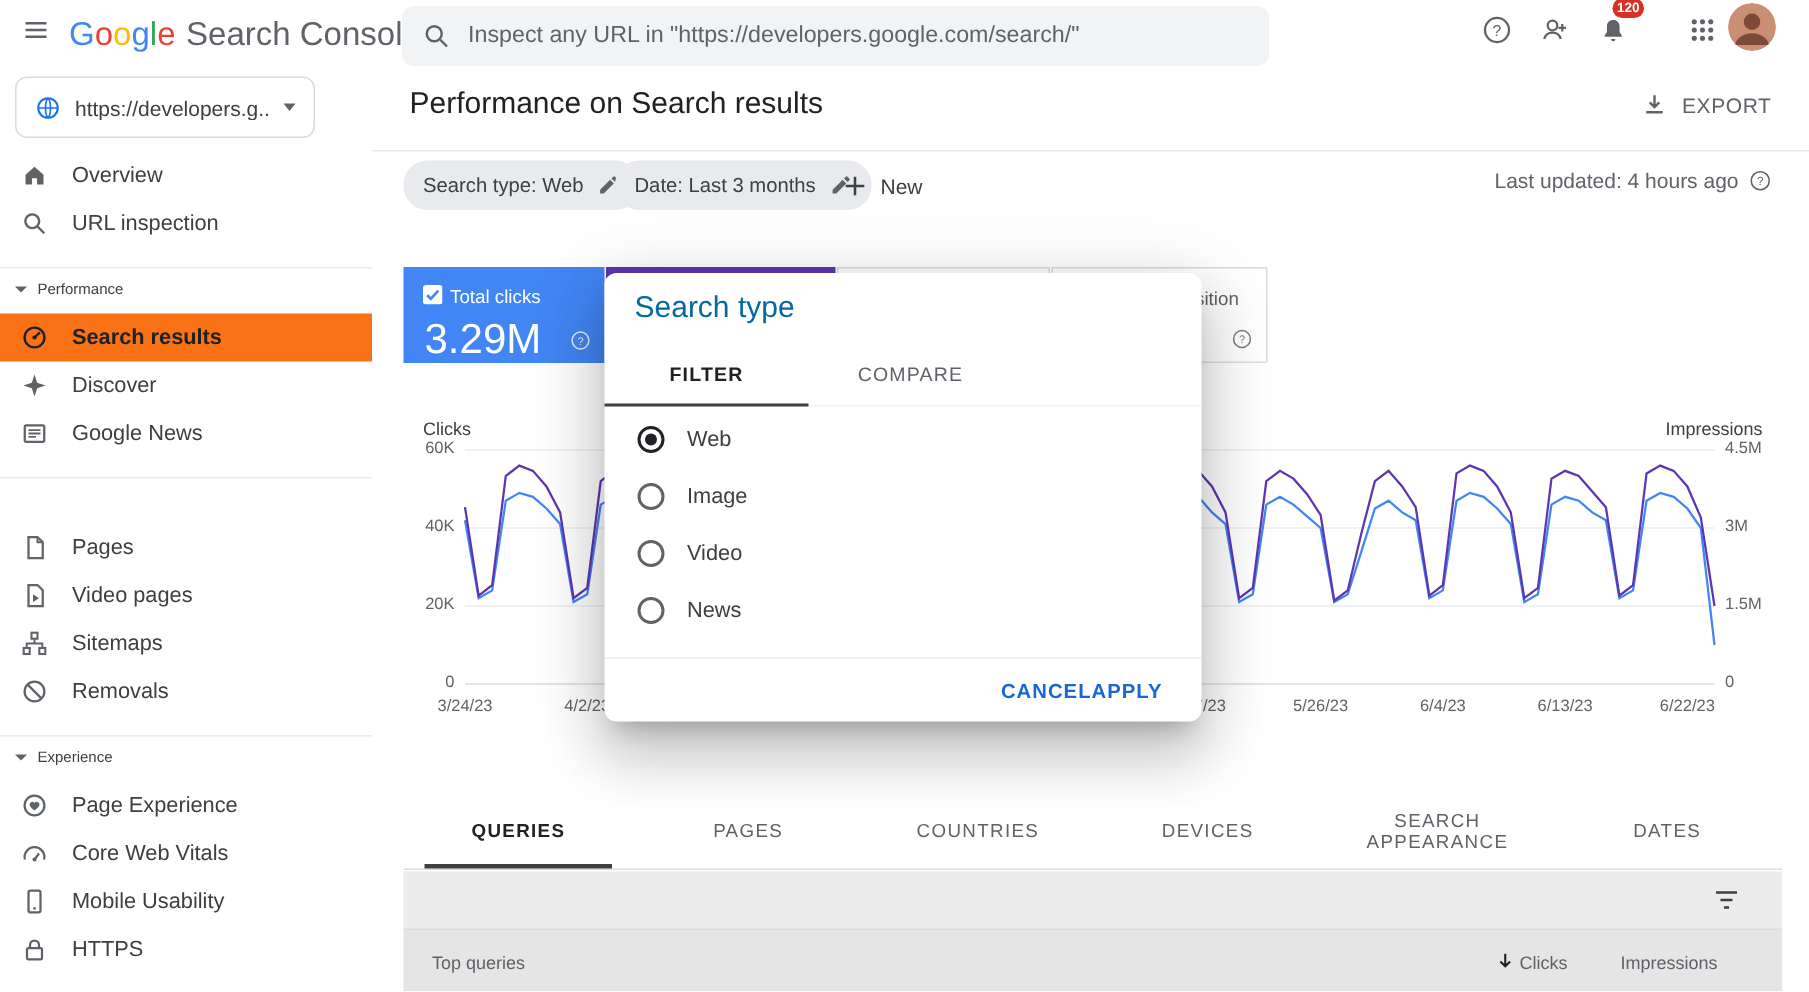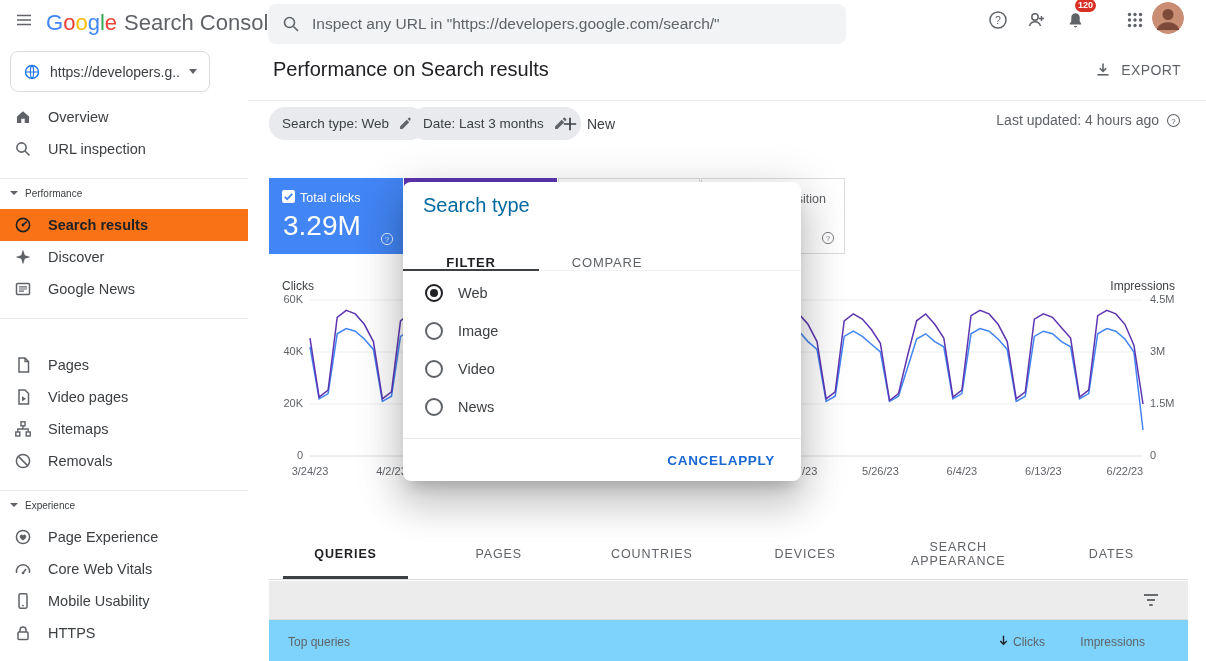--- a/index.html
+++ b/index.html
@@ -37,21 +37,21 @@
 
   
   .main-divider{position:absolute;left:248px;top:100px;width:958px;height:1px;background:#e8eaed}
   .page-title{position:absolute;left:273px;top:58px;font-size:20px;font-weight:normal;color:#202124}
   .export-btn{position:absolute;right:25px;top:61px;display:flex;align-items:center;gap:9px;color:#5f6368;font-size:14px;letter-spacing:.4px}
   .chip{position:absolute;top:107px;height:33px;background:#e8eaed;border-radius:16px;display:flex;align-items:center;gap:9px;padding:0 13px;font-size:13.5px;color:#3c4043;white-space:nowrap}
   .newbtn{position:absolute;left:561px;top:107px;height:33px;display:flex;align-items:center;gap:8px;font-size:14px;color:#3c4043}
   .lastupd{position:absolute;right:25px;top:112px;display:flex;align-items:center;gap:7px;color:#5f6368;font-size:14px}
 
   
-  .card{position:absolute;top:178px;height:76px}
+  .card{position:absolute;top:178px;height:64px}
   .card .cklabel{position:absolute;left:31px;top:13px;font-size:12.5px}
   .card .cvalue{position:absolute;left:14px;top:32px;font-size:28px;font-weight:normal}
   .card .qmark{position:absolute;right:9px;bottom:8px;opacity:.85}
   .card1{left:269px;width:134px;background:#4285f4;color:#fff}
   .card2{left:404px;width:153px;background:#5e35b1;color:#fff}
   .card3{left:558px;width:142px;background:#fff;border:1px solid #dadce0}
   .card4{left:701px;width:144px;background:#fff;border:1px solid #dadce0;color:#5f6368}
   .ckbox{position:absolute;left:13px;top:12px}
 
   
@@ -60,28 +60,28 @@
   .ylab{position:absolute;font-size:11px;color:#5f6368}
   .xlab{position:absolute;top:185px;width:60px;text-align:center;font-size:11px;color:#5f6368}
 
   
   .tabsbar{position:absolute;left:269px;top:528px;width:919px;height:52px;display:flex;border-bottom:1px solid #dadce0}
   .tab{flex:1;position:relative;display:flex;align-items:center;justify-content:center;font-size:12.5px;letter-spacing:.9px;color:#5f6368}
   .tab.active{color:#202124;font-weight:bold}
   .tab.active::after{content:"";position:absolute;left:14px;right:14px;bottom:0;height:3px;background:#3c4043}
   .toolbar{position:absolute;left:269px;top:581px;width:919px;height:39px;background:#ececec;border-bottom:1px solid #dadce0}
   .tool-filter{position:absolute;right:28px;top:10px;color:#3c4043}
-  .thead{position:absolute;left:269px;top:620px;width:919px;height:41px;background:#7dd3fc;font-size:12px;color:#5f6368}
+  .thead{position:absolute;left:269px;top:620px;width:919px;height:41px;background:#e5e5e5;font-size:12px;color:#5f6368}
 
   
   .modal{position:absolute;left:403px;top:182px;width:398px;height:299px;background:#fff;border-radius:8px;z-index:30;
          box-shadow:0 11px 15px -7px rgba(0,0,0,.2),0 24px 38px 3px rgba(0,0,0,.14),0 9px 46px 8px rgba(0,0,0,.12)}
   .modal-title{position:absolute;left:20px;top:12px;font-size:20px;color:#0369a1;font-weight:normal}
   .mtabs{position:absolute;left:0;top:46px;width:100%;height:43px;display:flex;border-bottom:1px solid #f1f3f4}
-  .mtab{width:136px;display:flex;align-items:flex-end;justify-content:center;font-size:13px;letter-spacing:.8px;color:#5f6368;position:relative}
+  .mtab{width:136px;display:flex;align-items:center;justify-content:center;font-size:13px;letter-spacing:.8px;color:#5f6368;position:relative}
   .mtab.active{color:#202124;font-weight:bold}
   .mtab.active::after{content:"";position:absolute;left:0;right:0;bottom:-1px;height:2px;background:#3c4043}
   .radiorow{position:absolute;left:0;width:100%;height:38px;display:flex;align-items:center;padding-left:22px;gap:15px}
   .radio{width:18px;height:18px;border:2px solid #5f6368;border-radius:50%;position:relative;flex:none}
   .radio.sel{border-color:#202124}
   .radio.sel::after{content:"";position:absolute;left:3px;top:3px;width:8px;height:8px;border-radius:50%;background:#202124}
   .radiolabel{font-size:14.5px;color:#3c4043}
   .mfooter{position:absolute;left:0;bottom:0;width:100%;height:43px;border-top:1px solid #e8eaed;display:flex;align-items:center;justify-content:flex-end;padding-right:26px}
   .dlgbtn{font-size:13.5px;letter-spacing:.7px;color:#1967d2;font-weight:bold}
 </style>

